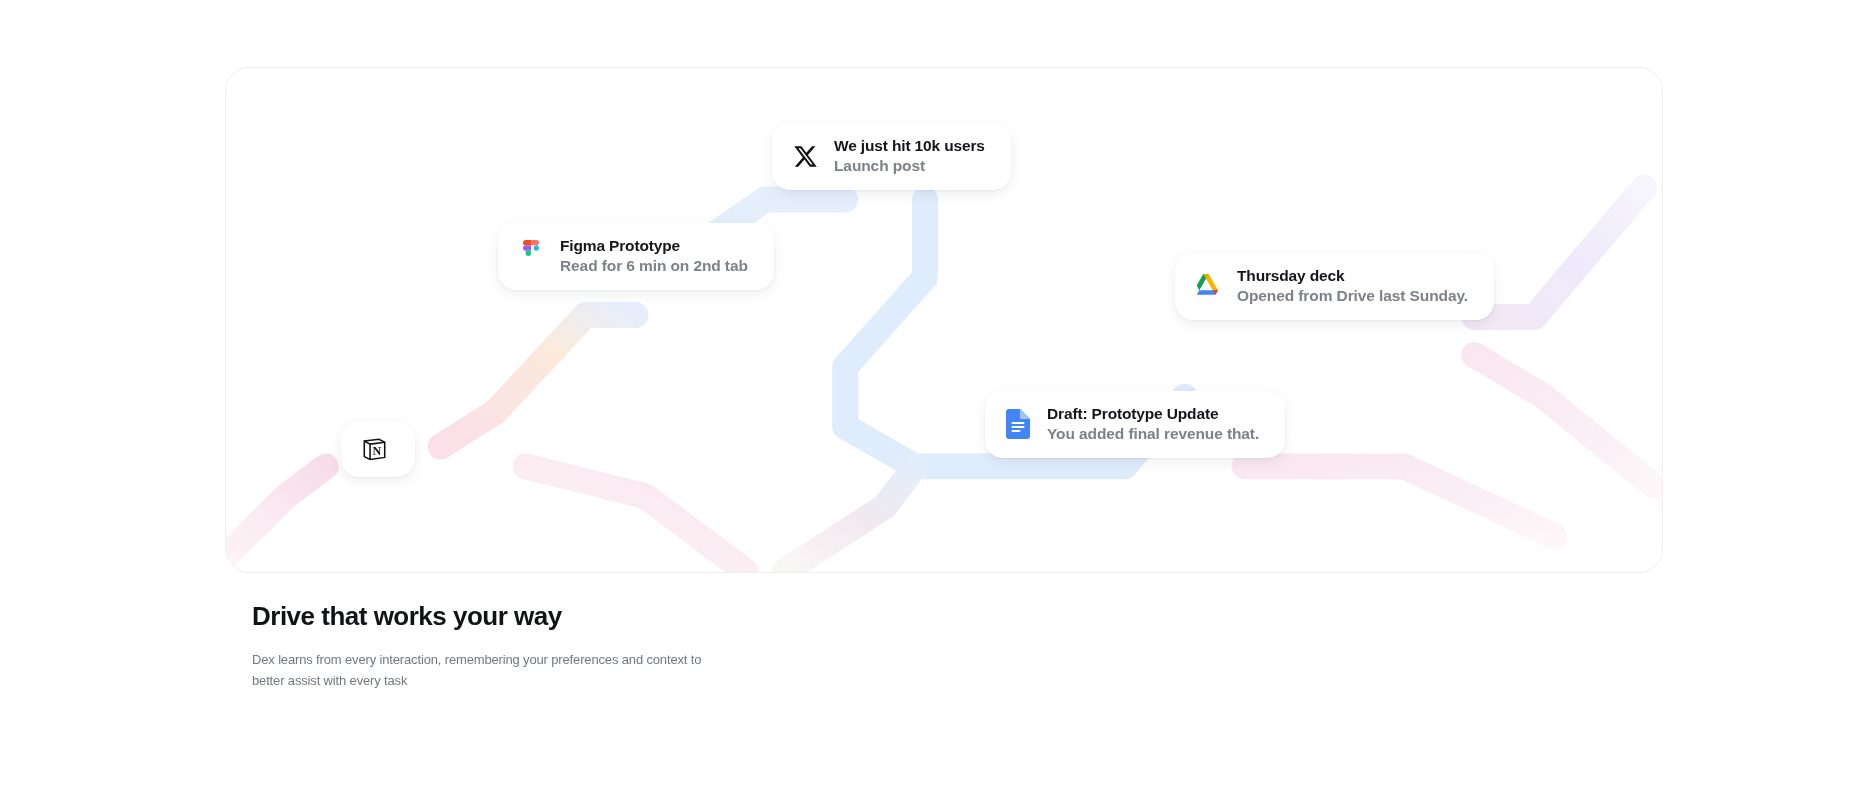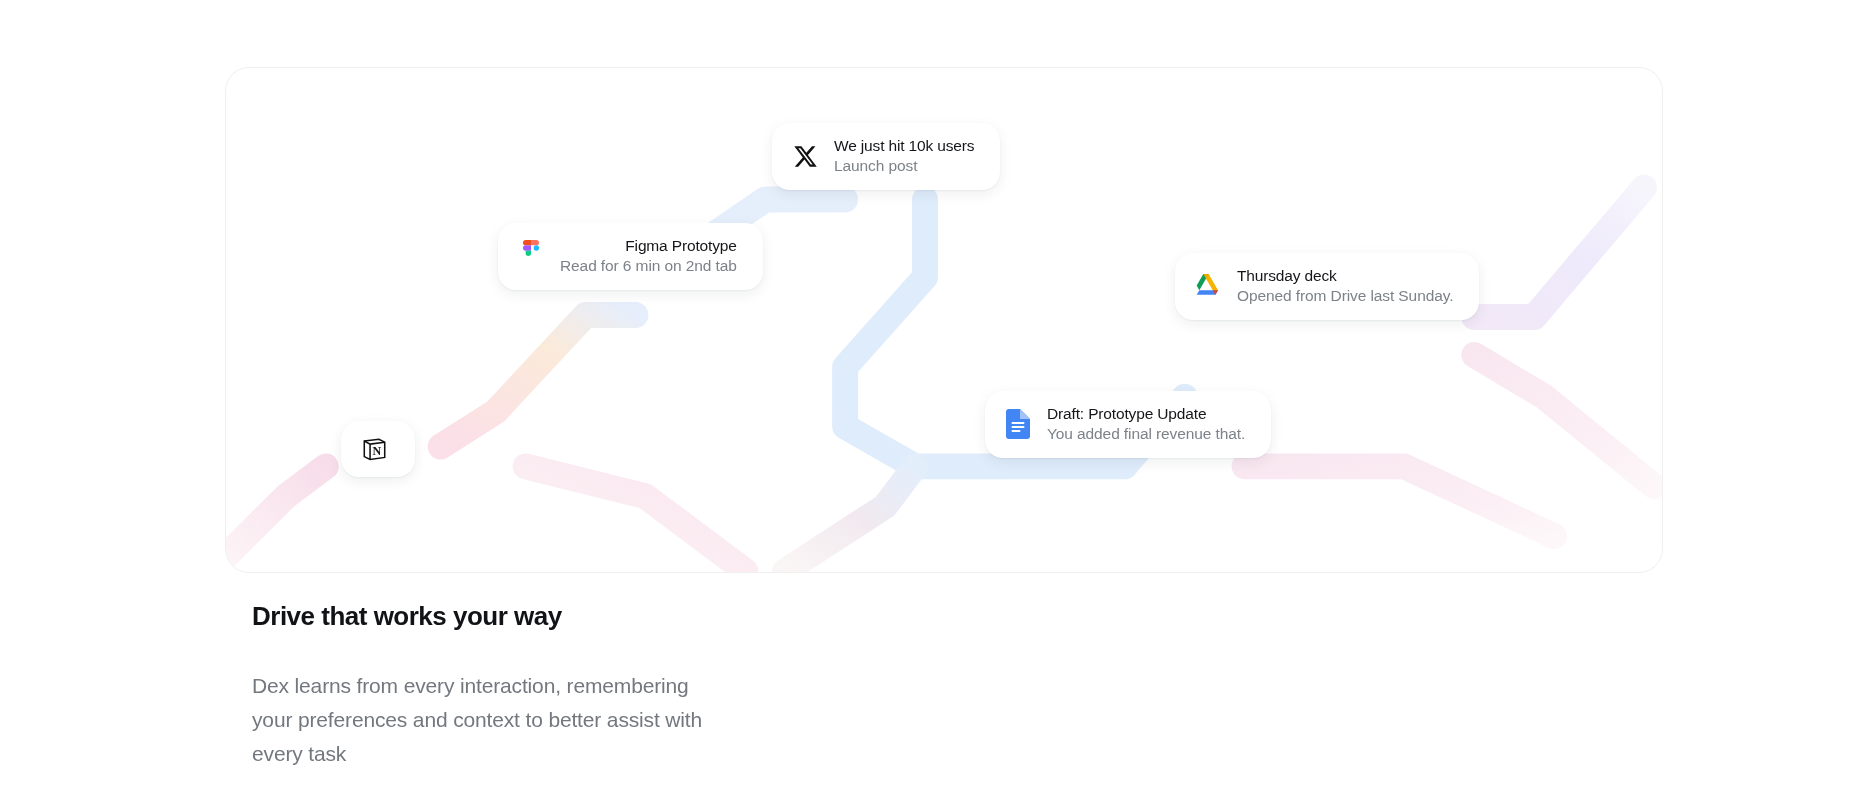--- a/index.html
+++ b/index.html
@@ -62,37 +62,37 @@
     align-items: center;
     justify-content: center;
   }
 
   .mem-card .icon-wrap svg { display: block; }
 
   .mem-text { display: flex; flex-direction: column; gap: 1px; }
 
   .mem-title {
     font-size: 15.5px;
-    font-weight: 400;
+    font-weight: 700;
     color: #15161a;
     letter-spacing: -0.15px;
     line-height: 1.25;
   }
 
   .mem-sub {
     font-size: 15.5px;
-    font-weight: 400;
+    font-weight: 700;
     color: #7d8289;
     letter-spacing: -0.1px;
     line-height: 1.3;
   }
 
   
   .card-x        { left: 546px;  top: 55px;  }
-  .card-figma    { left: 272px;  top: 155px; text-align: right; }
+  .card-figma    { left: 272px;  top: 155px; }
   .card-drive    { left: 949px;  top: 185px; }
   .card-notion   { left: 115px;  top: 353px; }
   .card-docs     { left: 759px;  top: 323px; }
 
   
   .caption {
     position: absolute;
     left: 252px;
     top: 600px;
     width: 620px;
@@ -100,22 +100,22 @@
 
   .caption-title {
     font-size: 26px;
     font-weight: 700;
     color: #111317;
     letter-spacing: -0.5px;
     line-height: 1.25;
   }
 
   .caption-body {
-    margin-top: 36px;
-    font-size: 21px;
+    margin-top: 16px;
+    font-size: 13px;
     font-weight: 400;
     color: #73787f;
     letter-spacing: -0.15px;
     line-height: 1.62;
     max-width: 480px;
   }
 </style>
 </head>
 <body>
 

